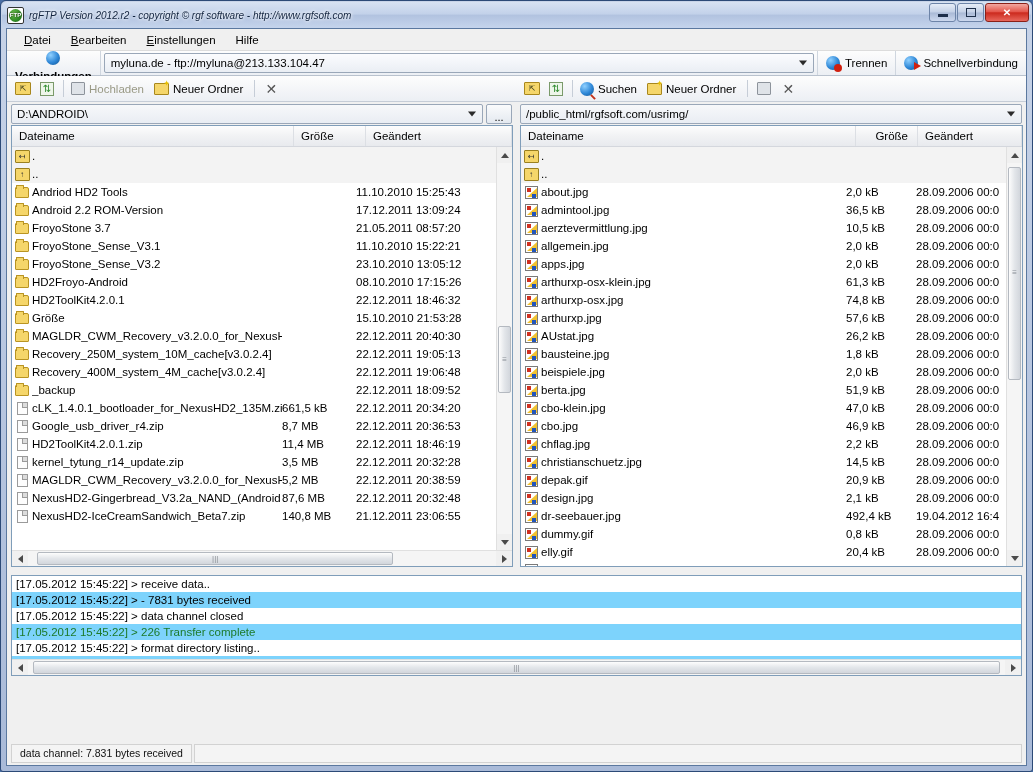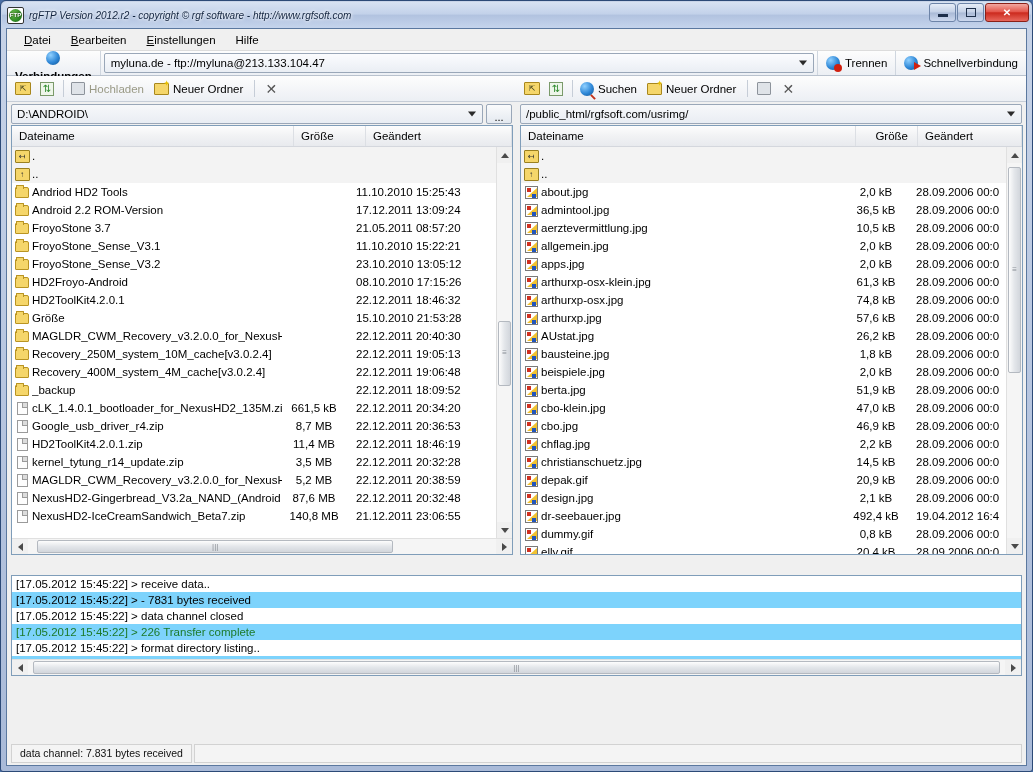--- a/index.html
+++ b/index.html
@@ -142,21 +142,21 @@
   }
   .dotsbtn {
     width: 26px; height: 20px; font-size: 11px; line-height: 12px;
     display: flex; align-items: flex-end; justify-content: center;
     background: linear-gradient(to bottom,#fafbfc 0%,#e4e9f0 100%);
     border: 1px solid #9aa7b8; border-radius: 2px; cursor: default;
   }
 
   
   .listwrap {
-    flex: 1; margin: 0 3px 18px 4px;
+    flex: 1; margin: 0 3px 6px 4px;
     border: 1px solid #7f9db9; background: #fff;
     display: flex; flex-direction: column; overflow: hidden;
   }
   .lhead {
     height: 21px; display: flex; flex: 0 0 21px;
     background: linear-gradient(to bottom,#fdfdfd 0%,#f1f2f4 50%,#e8eaee 100%);
     border-bottom: 1px solid #d4d7dd;
     font-size: 11.5px;
   }
   .lhead .hc {
@@ -166,21 +166,21 @@
   .lhead .hc.num { justify-content: flex-end; padding-right: 9px; padding-left: 0; }
   .lbody { flex: 1; display: flex; overflow: hidden; position: relative; }
   .rows { flex: 1; overflow: hidden; }
   .row {
     height: 18px; display: flex; align-items: center; font-size: 11.5px;
     white-space: nowrap; cursor: default;
   }
   .row.alt { background: #f3f3f3; }
   .row .ic { width: 20px; flex: 0 0 20px; display: flex; align-items: center; justify-content: center; }
   .row .nm { flex: 1; overflow: hidden; }
-  .row .sz { text-align: center; padding-right: 8px; }
+  .row .sz { text-align: left; padding-right: 8px; }
   .row .dt { padding-left: 2px; overflow: hidden; }
 
   
   .ico-folder {
     width: 14px; height: 11px; background: #f5d66a;
     border: 1px solid #b99422; border-radius: 1px 2px 1px 1px; position: relative;
   }
   .ico-folder::before {
     content:""; position:absolute; left:0; top:-3px; width:6px; height:3px;
     background:#f5d66a; border:1px solid #b99422; border-bottom:none; border-radius:1px 1px 0 0;

